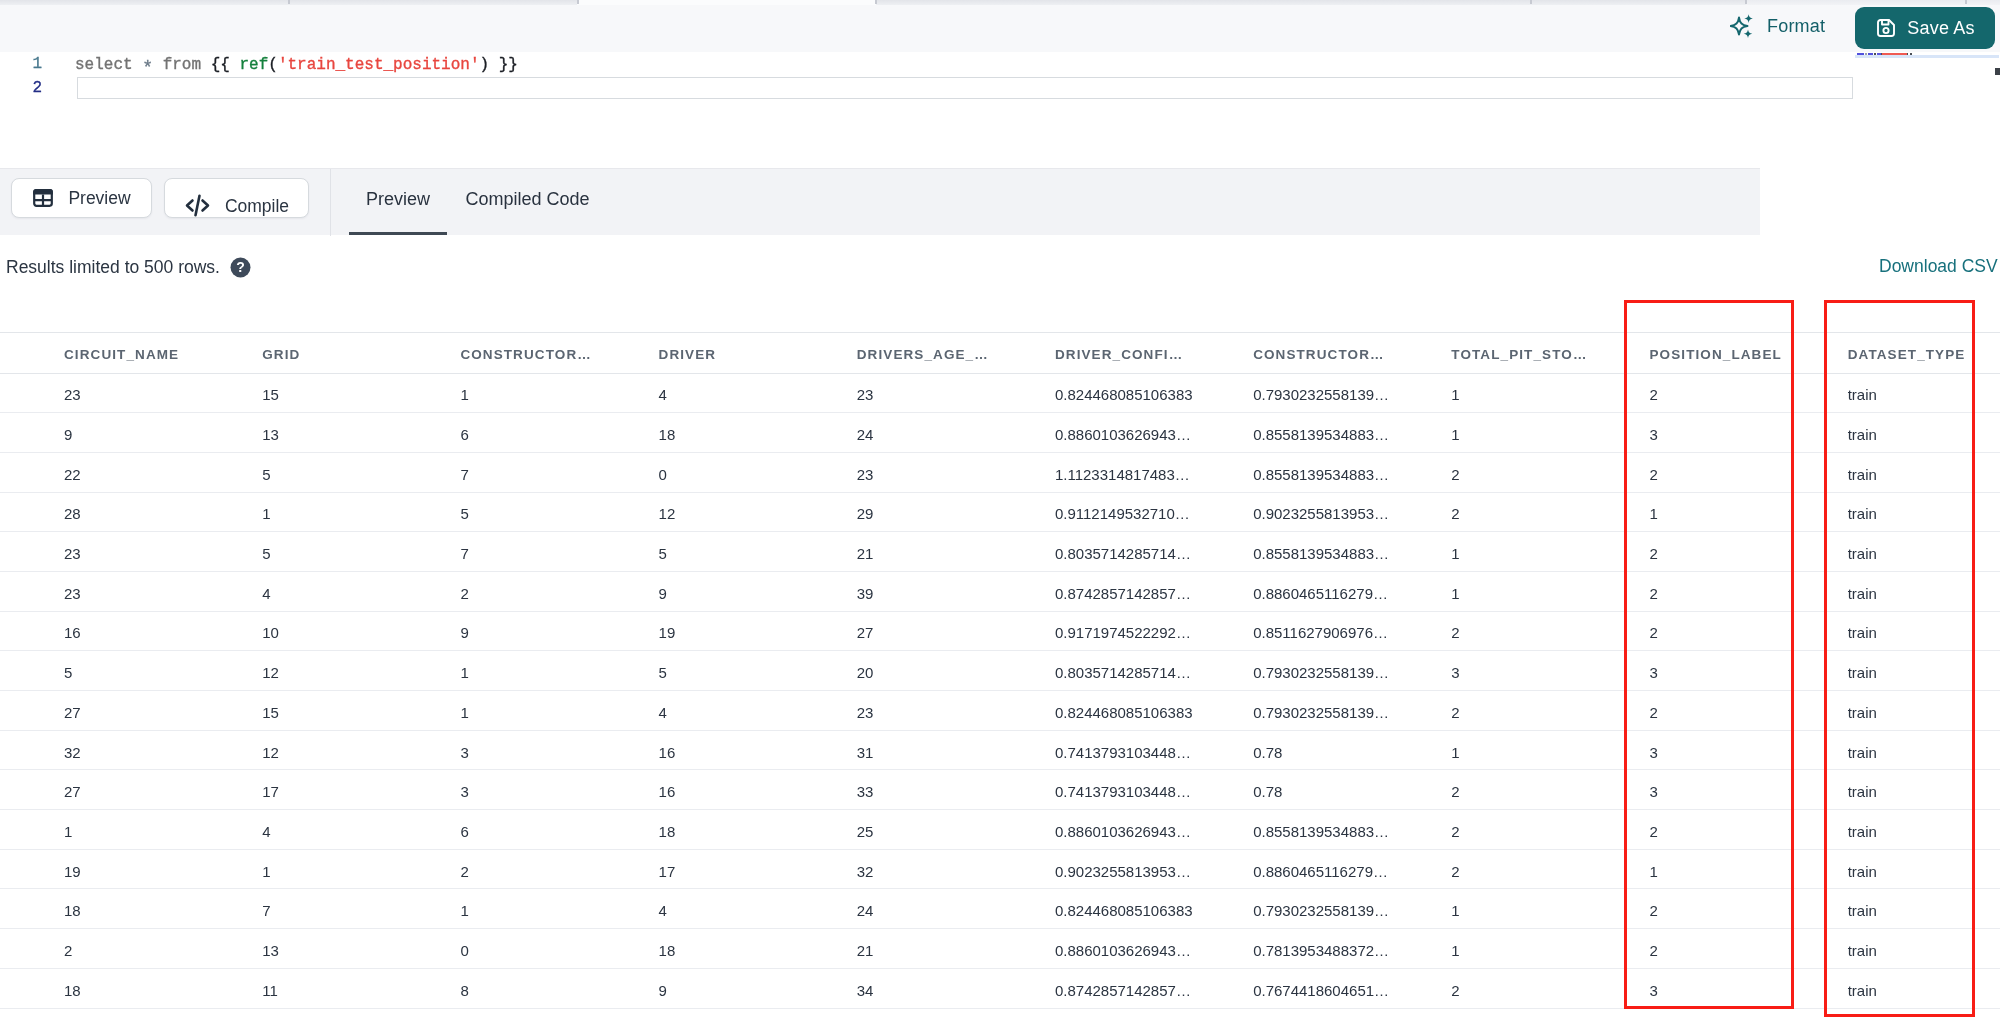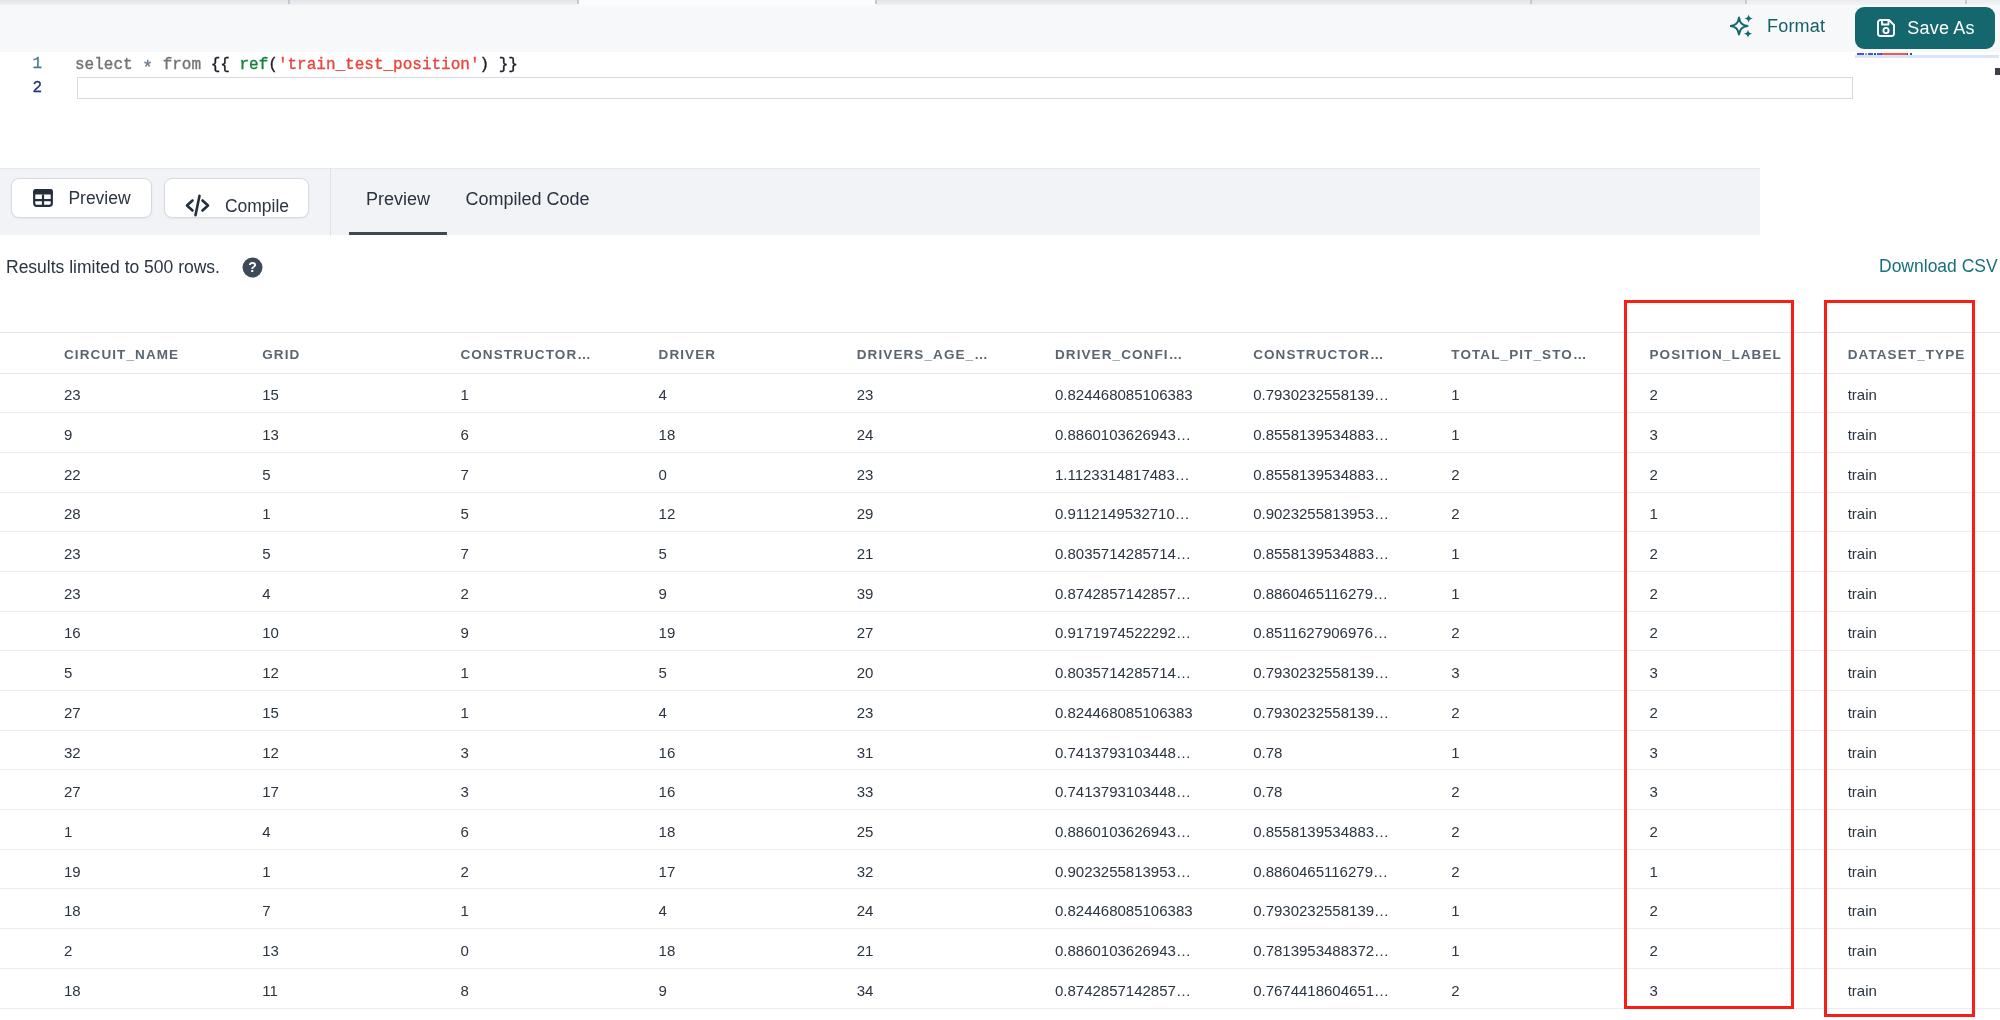--- a/index.html
+++ b/index.html
@@ -39,21 +39,21 @@
   .tooldiv { position:absolute; left:330px; top:0; width:1px; height:67px; background:#e0e2e7; }
   .btn { position:absolute; top:9px; height:40px; background:#fff; border:1px solid #d6dade; border-radius:8px;
     display:flex; align-items:center; justify-content:center; gap:14px; box-shadow:0 1px 2px rgba(30,40,60,.06); }
   .btn span { font-size:17.5px; font-weight:500; color:#2b3542; }
   .btn-preview { left:11px; width:141px; }
   .btn-compile { left:164px; width:145px;align-items:flex-end; }
   .rtab { position:absolute; top:0; height:60px; line-height:60px; font-size:18px; font-weight:500; color:#29323f; text-align:center; }
   .underline { position:absolute; left:349px; top:63px; width:98px; height:3px; background:#3f4954; }
 
   
-  .meta { position:absolute; left:6px; top:255px; font-size:17.5px; color:#2b3542; display:flex; align-items:center; gap:22px; height:24px;justify-content:space-between; }
+  .meta { position:absolute; left:6px; top:255px; font-size:17.5px; color:#2b3542; display:flex; align-items:center; gap:10px; height:24px;justify-content:space-between; }
   .dlcsv { position:absolute; left:1879px; top:256px; font-size:17.5px; color:#17707c; white-space:nowrap; }
 
   
   .tbl { position:absolute; left:0; top:300px; width:2000px;margin-top:32px; }
   .thead { height:41.5px; border-top:1px solid #e3e6ea; border-bottom:1px solid #e3e6ea; display:flex; align-items:center; }
   .thead div { width:198.2px; flex:0 0 198.2px; padding-left:64px; font-size:13.5px; font-weight:bold; letter-spacing:1.1px; color:#5b6571; white-space:nowrap; transform:translateY(1.5px); }
   .trow { height:39.7px; border-bottom:1px solid #eaecf0; display:flex; align-items:center; }
   .trow div { width:198.2px; flex:0 0 198.2px; padding-left:64px; font-size:15px; color:#2b3441; white-space:nowrap; transform:translateY(2px); }
 
   .redrect { position:absolute; border:3.5px solid #f81d15; }

